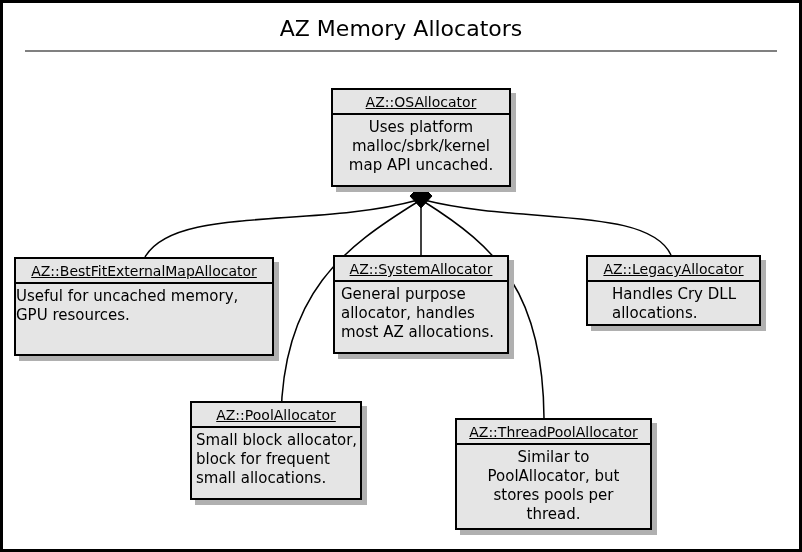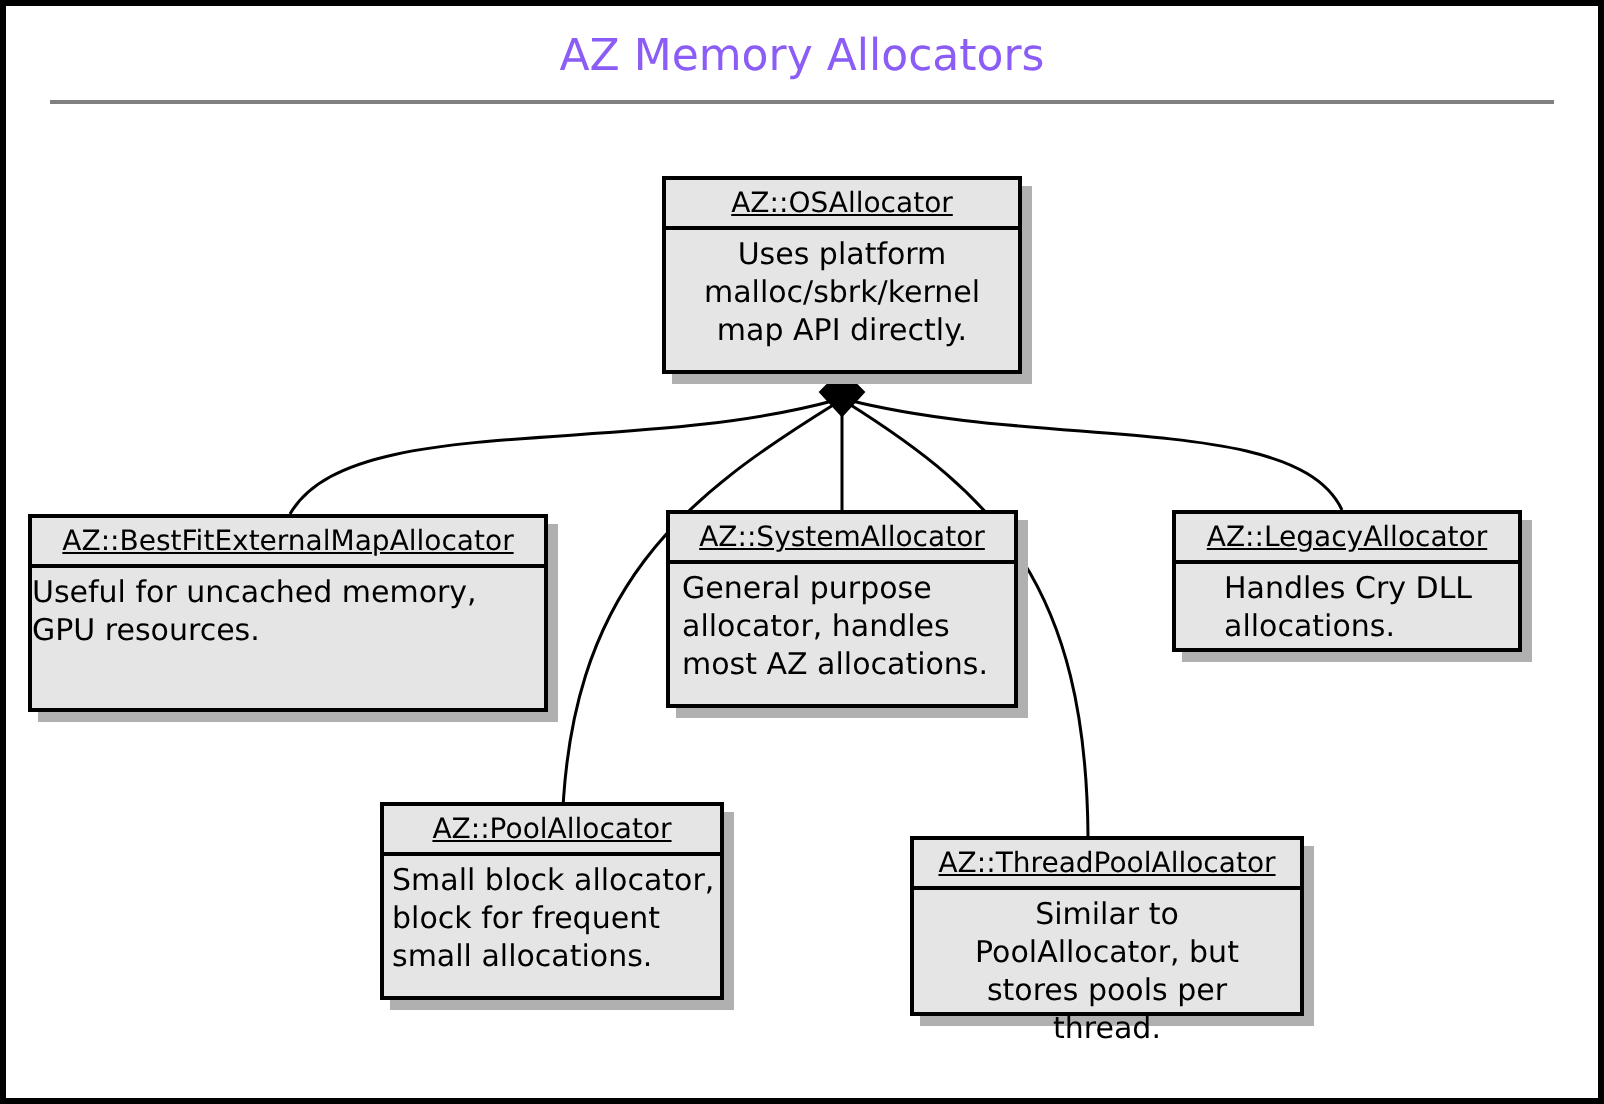--- a/index.html
+++ b/index.html
@@ -14,21 +14,21 @@
     color: #000000;
     overflow: hidden;
   }
   .diagram-title {
     position: absolute;
     top: 13px;
     left: 0;
     width: 100%;
     text-align: center;
     font-size: 22px;
-    color: #8b5cf6;
+    color: #000000;
   }
   .title-rule {
     position: absolute;
     top: 47px;
     left: 22px;
     width: 752px;
     height: 2px;
     background: #808080;
   }
   .edges {
@@ -62,21 +62,21 @@
   }
   .node-body div { white-space: nowrap; }
   .align-center { text-align: center; }
   .align-left   { text-align: left; }
 
   .node-os         { left: 328px; top:  85px; width: 180px; height:  99px; }
   .node-bestfit    { left:  11px; top: 254px; width: 260px; height:  99px; }
   .node-system     { left: 330px; top: 252px; width: 176px; height:  99px; }
   .node-legacy     { left: 583px; top: 252px; width: 175px; height:  71px; }
   .node-pool       { left: 187px; top: 398px; width: 172px; height:  99px; }
-  .node-threadpool { left: 452px; top: 415px; width: 197px; height: 90px; }
+  .node-threadpool { left: 452px; top: 415px; width: 197px; height: 112px; }
 
   .node-bestfit    .node-body { }
   .node-system     .node-body { padding-left: 6px; }
   .node-legacy     .node-body { padding-left: 24px; }
   .node-pool       .node-body { padding-left: 4px; }
 </style>
 </head>
 <body>
 
 <div class="canvas">
@@ -91,21 +91,21 @@
     <path d="M 416 198 C 340 245 280 290 278 415"></path>
     <path d="M 420 198 C 495 245 540 290 541 415"></path>
     <polygon points="418,182 429,193 418,205 407,193"></polygon>
   </svg>
 
   <div class="node node-os">
     <div class="node-title">AZ::OSAllocator</div>
     <div class="node-body align-center">
         <div>Uses platform</div>
         <div>malloc/sbrk/kernel</div>
-        <div>map API directly.</div>
+        <div>map API uncached.</div>
       </div>
   </div>
 
   <div class="node node-bestfit">
     <div class="node-title">AZ::BestFitExternalMapAllocator</div>
     <div class="node-body align-left">
         <div>Useful for uncached memory,</div>
         <div>GPU resources.</div>
       </div>
   </div>

